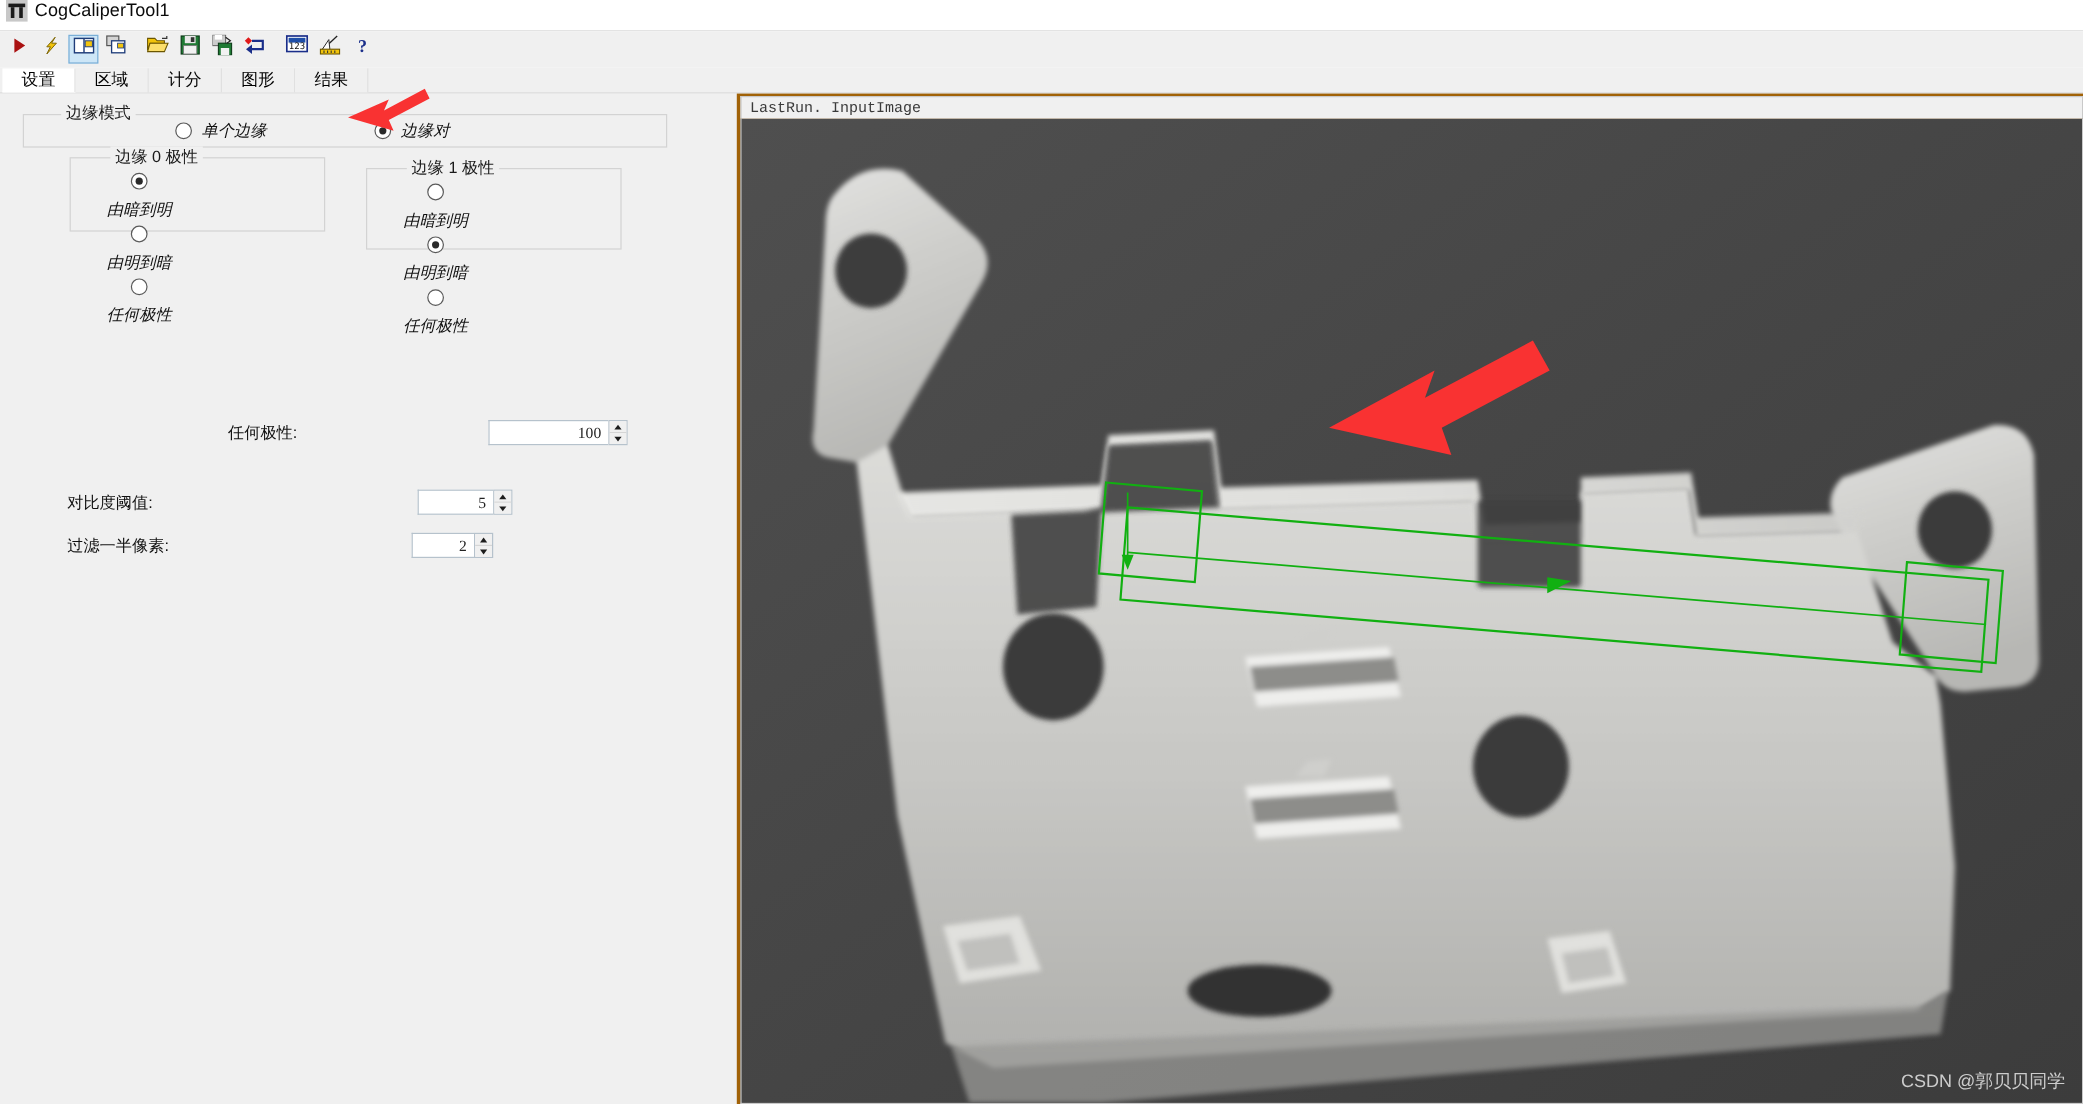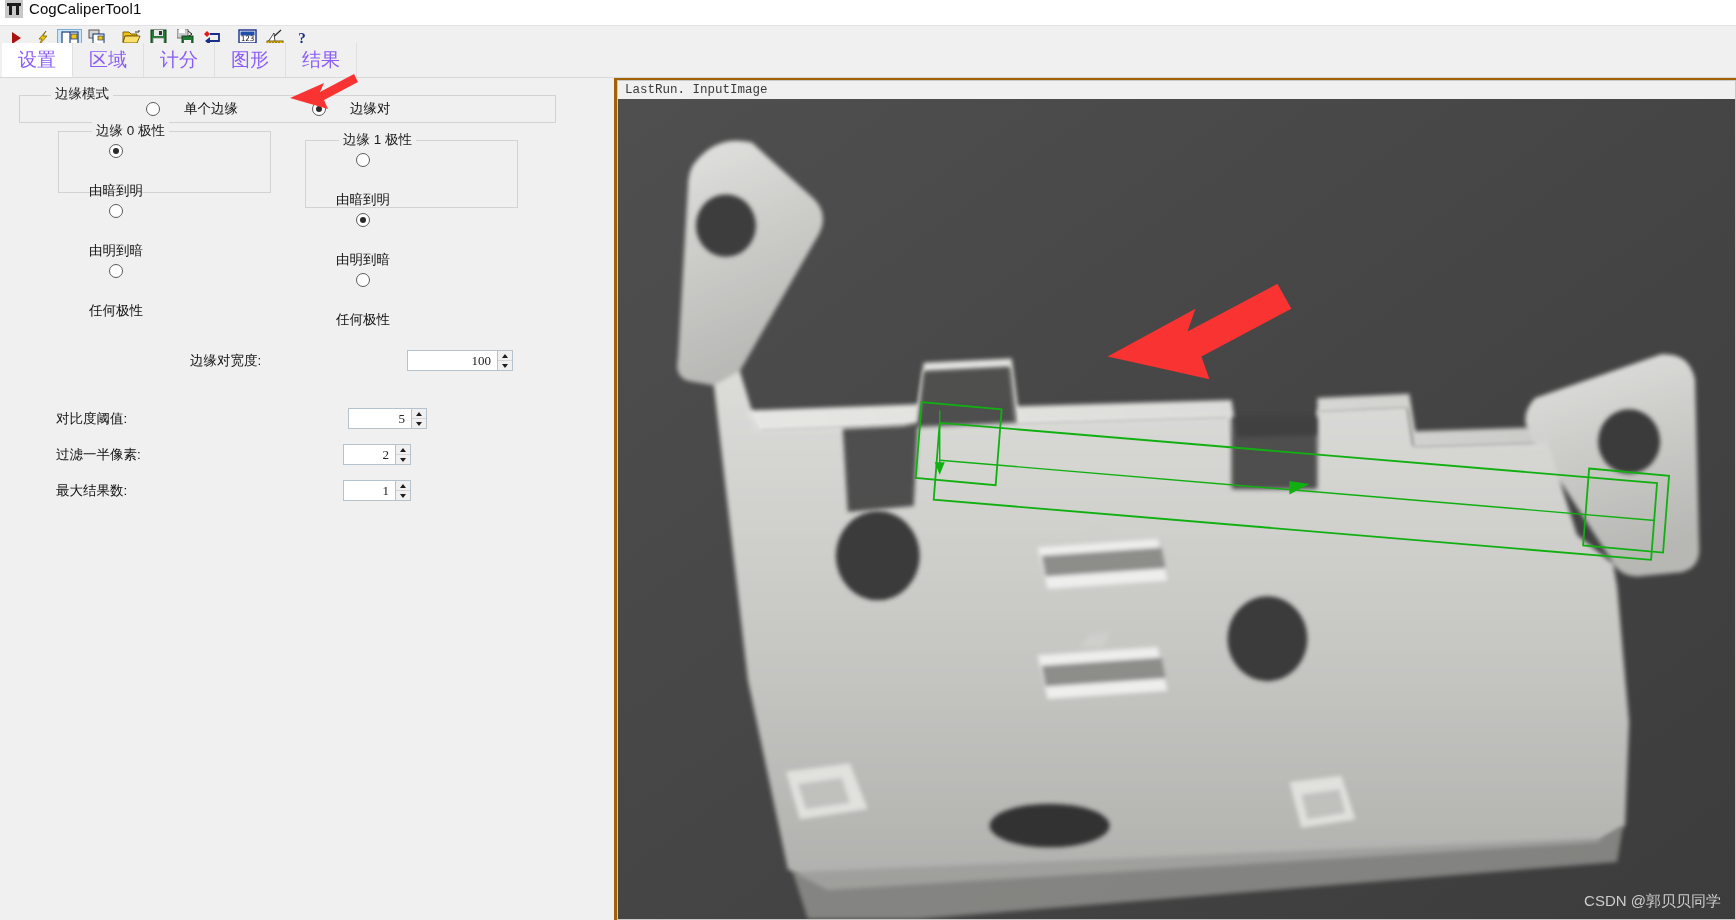--- a/index.html
+++ b/index.html
@@ -73,24 +73,24 @@
   #tabs {
     height: 22px;
     background: #f0f0f0;
     display: flex;
     align-items: flex-end;
     padding-left: 2px;
     border-bottom: 1px solid #d8d8d8;
     position: relative;
   }
   .tab {
-    height: 34px;
+    height: 20px;
     padding: 0 16px;
-    font-size: 19px;
-    color: #8b5cf6;
+    font-size: 14px;
+    color: #000000;
     display: flex; align-items: center;
     background: #f0f0f0;
     border-right: 1px solid #e0e0e0;
   }
   .tab.active {
     background: #ffffff;
     border-bottom: 1px solid #ffffff;
     position: relative;
     z-index: 2;
   }
@@ -135,24 +135,25 @@
   #grp-edgemode {
     left: 19px; top: 17px;
     width: 537px; height: 28px;
   }
   #grp-edgemode .legend { top: -11px; left: 8px; }
 
   .radio-row {
     position: absolute;
     display: flex;
     align-items: center;
-    gap: 24px;
+    gap: 8px;
     font-size: 13.5px;
     color: #111;
     white-space: nowrap;
+    font-style: italic;
   }
   .radio {
     width: 14px; height: 14px;
     border-radius: 50%;
     border: 1.4px solid #5a5a5a;
     background: #fff;
     position: relative;
     flex: none;
   }
   .radio.checked::after {
@@ -433,23 +434,23 @@
           <span>由明到暗</span>
         </div>
         <div class="radio-row">
           <span class="radio"></span>
           <span>任何极性</span>
         </div>
       </div>
     </div>
 
     <div class="field-row" style="left:190px; top:272px;">
-      <span class="lbl">边缘对宽度:</span>
+      <span class="lbl">任何极性:</span>
       <div class="spin" style="margin-left:217px;">
-        <div class="field" style="width:90px;padding-left:15px;">100</div>
+        <div class="field" style="width:100px;padding-left:15px;">100</div>
         <div class="arrows">
           <div class="up"></div>
           <div class="dn"></div>
         </div>
       </div>
     </div>
 
     <div class="field-row" style="left:56px; top:330px;">
       <span class="lbl">对比度阈值:</span>
       <div class="spin" style="margin-left:292px;">
@@ -465,30 +466,20 @@
       <span class="lbl">过滤一半像素:</span>
       <div class="spin" style="margin-left:287px;">
         <div class="field" style="width:52px;">2</div>
         <div class="arrows">
           <div class="up"></div>
           <div class="dn"></div>
         </div>
       </div>
     </div>
 
-    <div class="field-row" style="left:56px; top:402px;">
-      <span class="lbl">最大结果数:</span>
-      <div class="spin" style="margin-left:287px;">
-        <div class="field" style="width:52px;">1</div>
-        <div class="arrows">
-          <div class="up"></div>
-          <div class="dn"></div>
-        </div>
-      </div>
-    </div>
 
     <svg class="red-arrow" style="left:290px; top:-12px;" width="200" height="60" viewBox="0 0 200 60">
       <g fill="#f93232">
         <polygon points="0,32 34,17 30,26 64,8 68,16 34,34 38,43"></polygon>
       </g>
     </svg>
   </div>
 
   <div id="right-pane">
     <div id="img-header">LastRun. InputImage</div>

